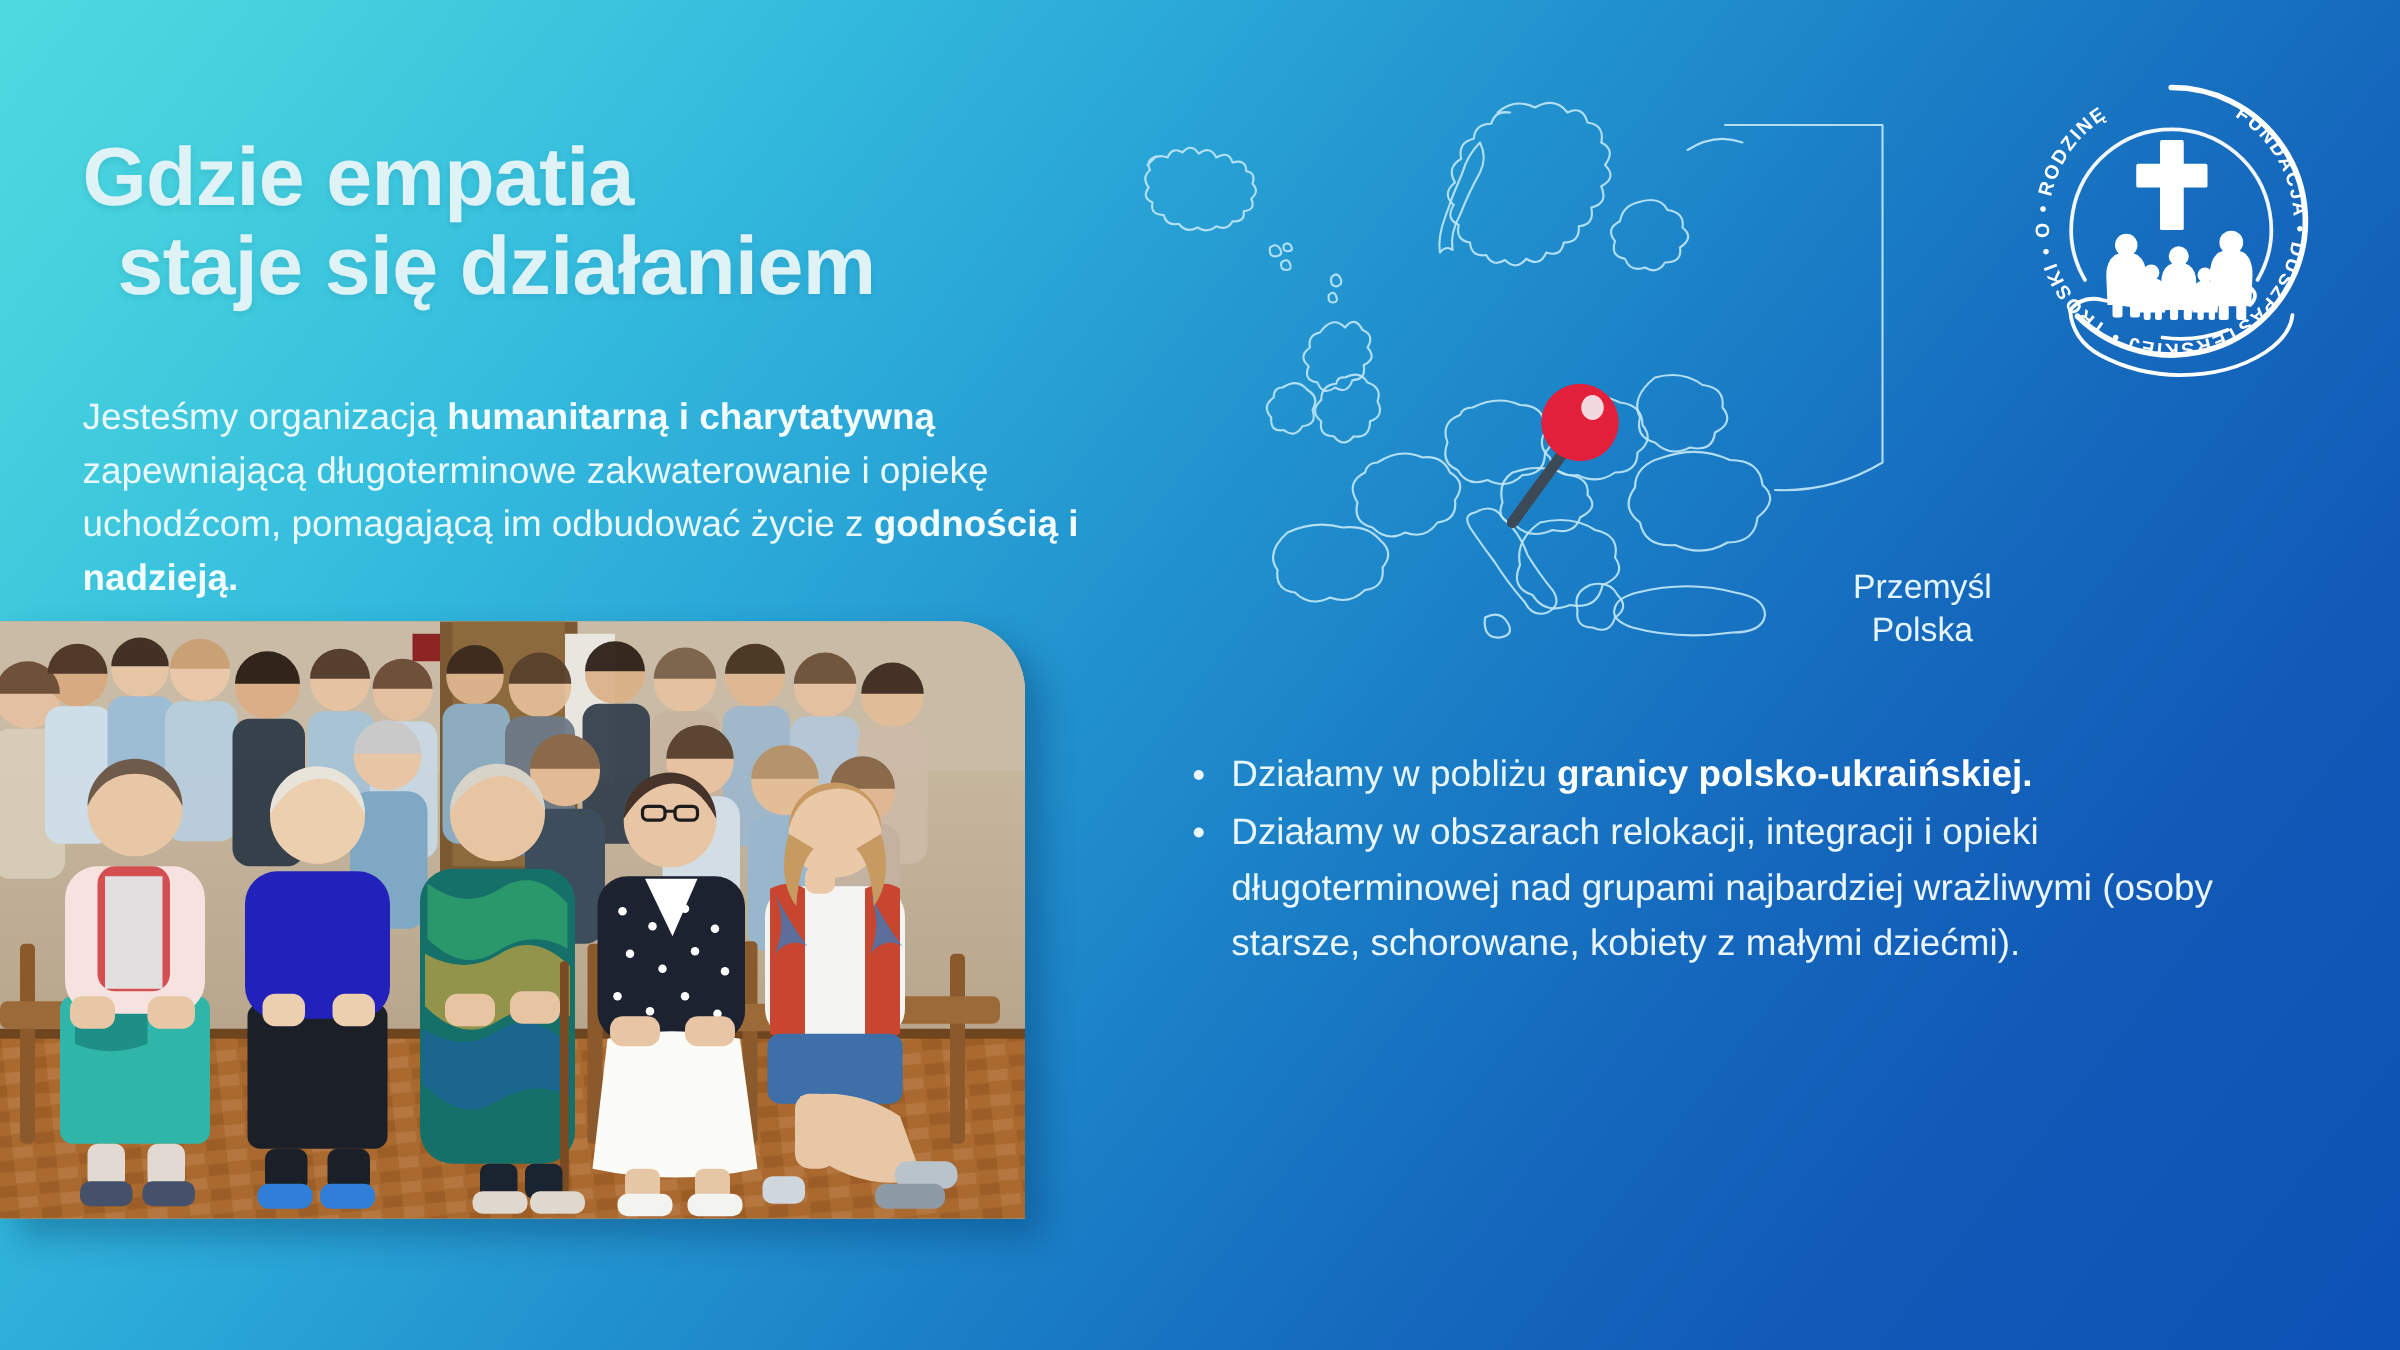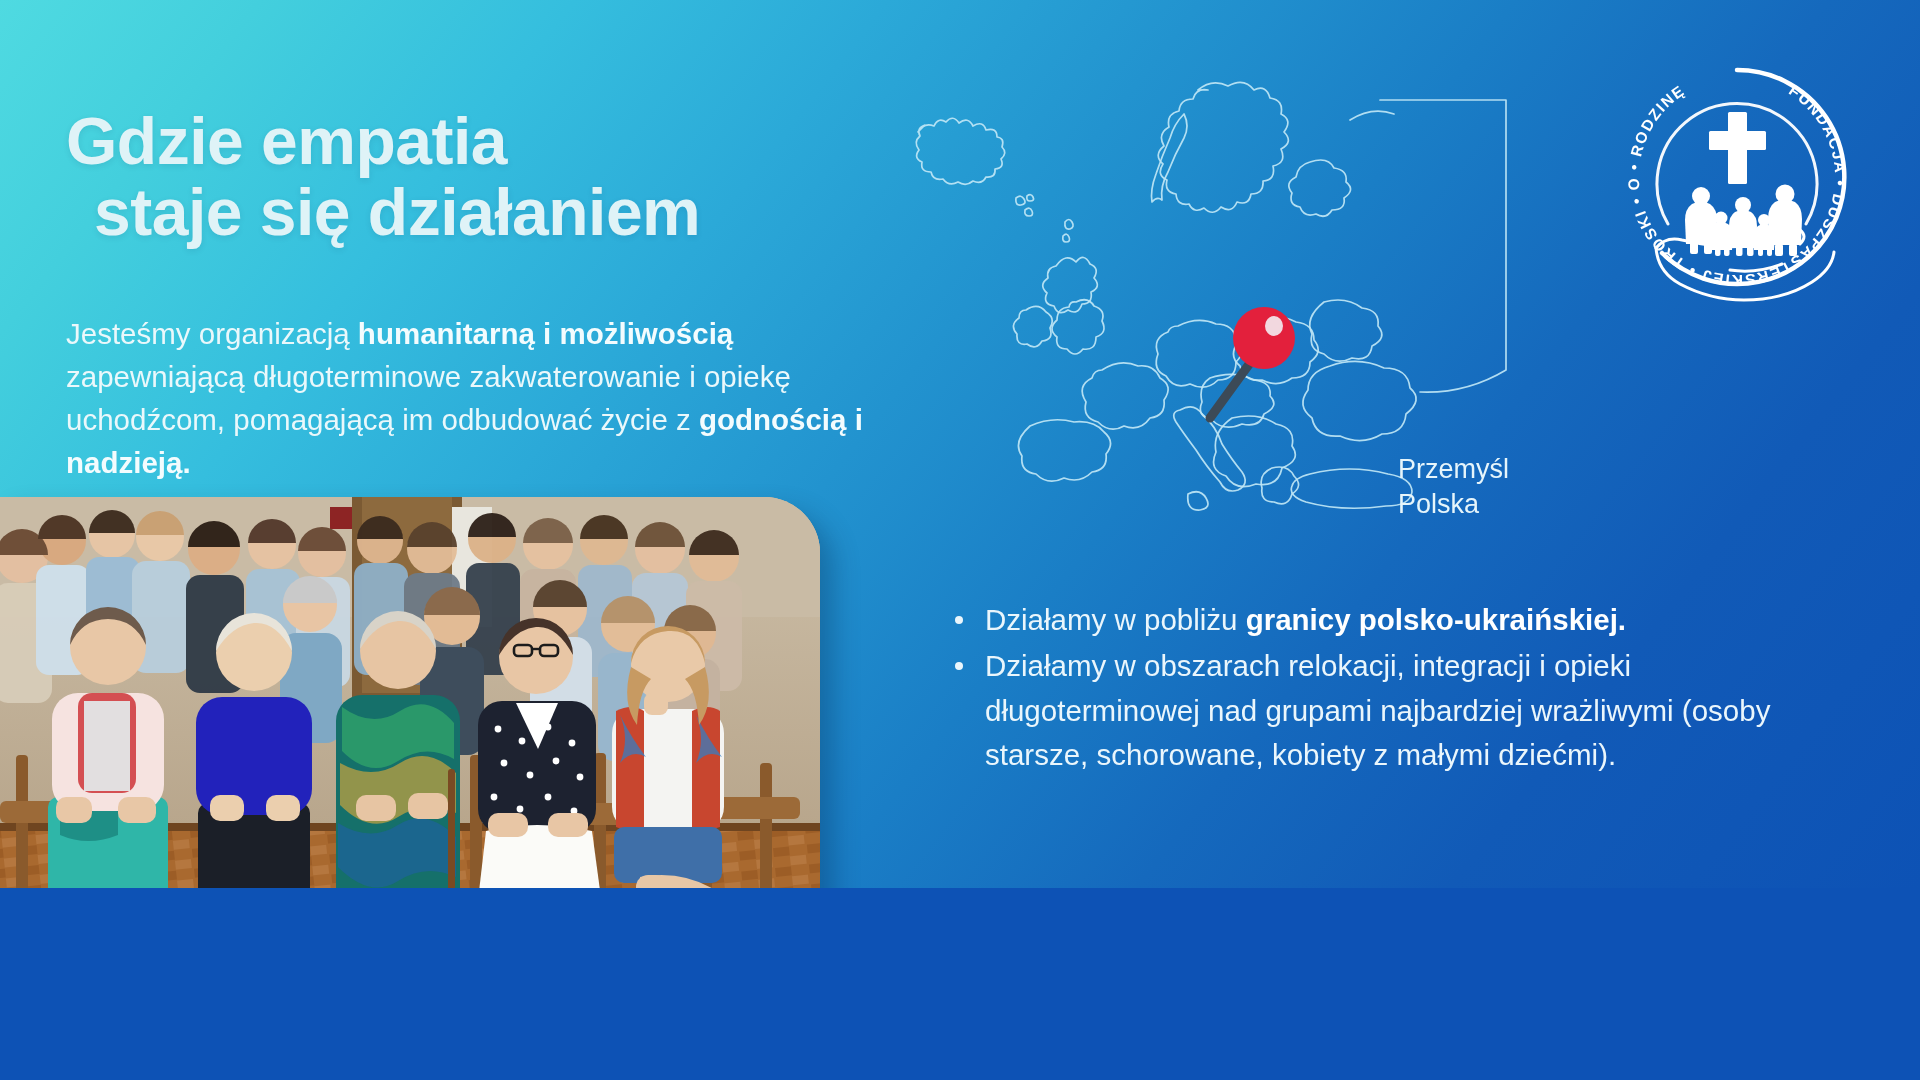--- a/index.html
+++ b/index.html
@@ -4,21 +4,21 @@
 <title>Gdzie empatia staje się działaniem</title>
 <style>
   html, body {
     margin: 0;
     padding: 0;
     background: #0d52b5;
   }
   .slide {
     position: relative;
     width: 1920px;
-    height: 888px;
+    height: 1080px;
     overflow: hidden;
     font-family: "Liberation Sans", "DejaVu Sans", sans-serif;
     background: linear-gradient(128deg,
                 #4fdae1 0%,
                 #43cfdd 10%,
                 #35bede 22%,
                 #2ba9d8 34%,
                 #2293cf 46%,
                 #1a7ec6 58%,
                 #1569bd 70%,
@@ -89,21 +89,21 @@
     stroke-linejoin: round;
     stroke-linecap: round;
     opacity: .92;
   }
 
   .pin-label {
     position: absolute;
     left: 1398px;
     top: 452px;
     width: 280px;
-    text-align: left;
+    text-align: center;
     color: #e6f5fb;
     font-size: 27px;
     line-height: 1.28;
     font-weight: 400;
   }
   .pin-label span { display: block; }
 
   
   .logo {
     position: absolute;
@@ -147,21 +147,21 @@
 </head>
 <body>
 
 <div class="slide">
 
   <h1 class="headline">
     <span class="l1">Gdzie empatia</span>
     <span class="l2">staje się działaniem</span>
   </h1>
 
-  <p class="lede"><span>Jesteśmy organizacją </span><b>humanitarną i możliwością</b><span> zapewniającą długoterminowe zakwaterowanie i opiekę uchodźcom, pomagającą im odbudować życie z </span><b>godnością i nadzieją.</b></p>
+  <p class="lede"><span>Jesteśmy organizacją </span><b>humanitarną i charytatywną</b><span> zapewniającą długoterminowe zakwaterowanie i opiekę uchodźcom, pomagającą im odbudować życie z </span><b>godnością i nadzieją.</b></p>
 
   <div class="photo-wrap">
     <div class="photo">
       <svg viewBox="0 0 820 478" preserveAspectRatio="xMidYMid slice" aria-hidden="true">
         <defs>
           <linearGradient id="wallg" x1="0" y1="0" x2="0" y2="1">
             <stop offset="0" stop-color="#cdbfa8"></stop>
             <stop offset="1" stop-color="#b8a68c"></stop>
           </linearGradient>
           <linearGradient id="floorg" x1="0" y1="0" x2="0" y2="1">

